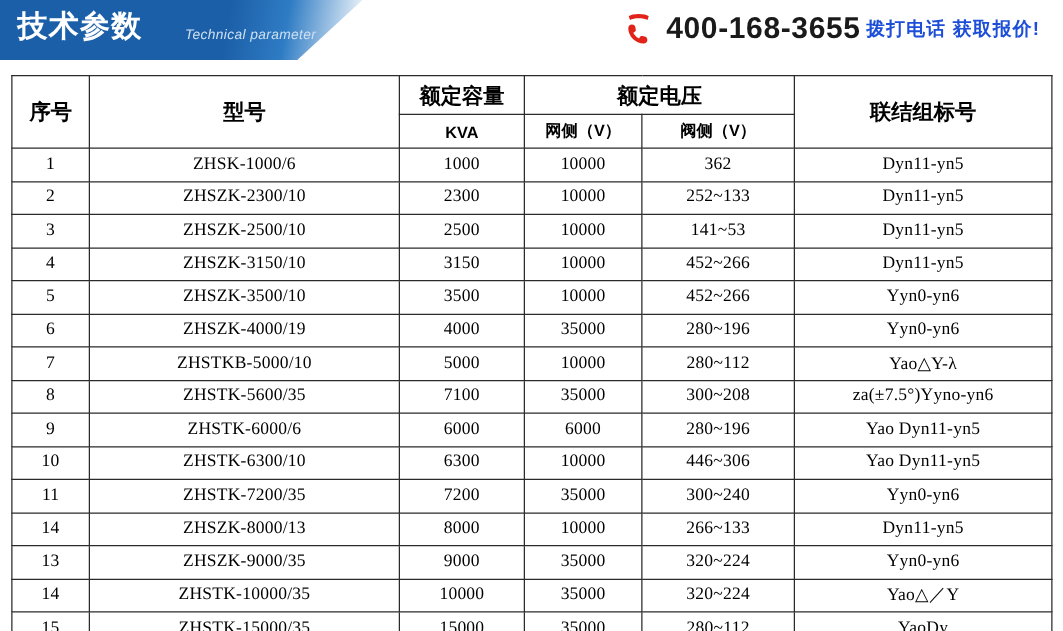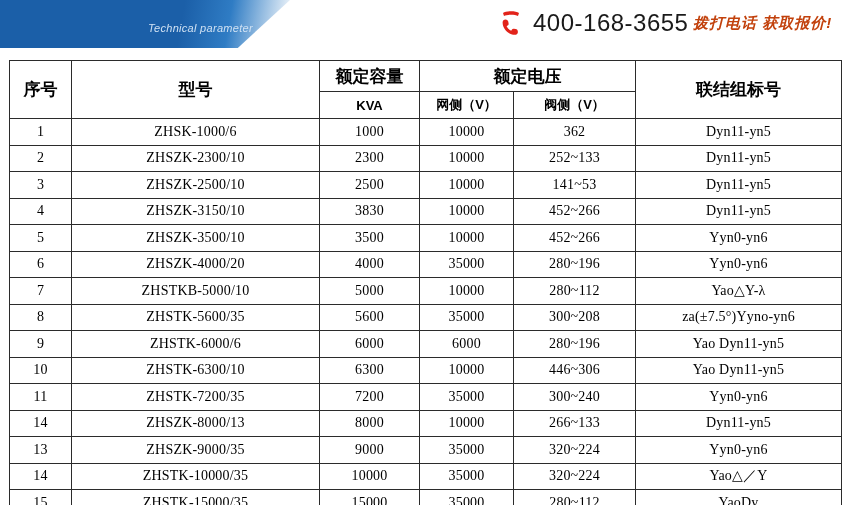--- a/index.html
+++ b/index.html
@@ -62,34 +62,33 @@
     top: 10px;
     width: 28px;
     height: 26px;
     color: #e2231a;
   }
   .phone-number {
     position: absolute;
     left: 533px;
     top: 9px;
     font-size: 24px;
-    font-weight: normal;
+    font-weight: bold;
     color: #1a1a1a;
     letter-spacing: 0.5px;
     font-family: "Liberation Sans", sans-serif;
   }
   .header-cta {
     position: absolute;
     left: 693px;
     top: 14px;
     font-size: 15px;
     font-weight: bold;
-    color: #c2410c;
+    color: #1d4ed8;
     letter-spacing: 1px;
-    font-style: italic;
   }
 
   
   .table-wrap {
     position: absolute;
     left: 9px;
     top: 60px;
     width: 832px;
   }
   table.spec {
@@ -138,20 +137,21 @@
   .cell-model { letter-spacing: 0.5px; }
   .cell-group { letter-spacing: 0.3px; }
 </style>
 </head>
 <body>
 
 <div class="page">
 
   <div class="header">
     <div class="header-band"></div>
+    <div class="header-title">技术参数</div>
     <div class="header-sub">Technical parameter</div>
 
     <div class="phone-icon">
       <svg width="28" height="26" viewBox="0 0 28 26" xmlns="http://www.w3.org/2000/svg">
         <path d="M6 3 C9 0.5 19 0.5 22 3 L21 6 C18 4.2 10 4.2 7 6 Z" fill="#e2231a"></path>
         <path d="M8.5 9.5 c1.6 0 2.6 1 2.8 2.3 l.3 1.6 c.2 1 -.2 1.7 -1 2.2 l-1 .6 c1 2 2.6 3.6 4.6 4.6 l.6 -1 c.5 -.8 1.2 -1.2 2.2 -1 l1.6 .3 c1.3 .2 2.3 1.2 2.3 2.8 0 1.6 -1.3 2.9 -3 2.9 C11.5 24.8 5.6 18.9 5.6 12.5 c0 -1.7 1.3 -3 2.9 -3 Z" fill="#e2231a"></path>
       </svg>
     </div>
 
     <div class="phone-number">400-168-3655</div>
@@ -203,53 +203,53 @@
             <td class="cell-no">3</td>
             <td class="cell-model">ZHSZK-2500/10</td>
             <td>2500</td>
             <td>10000</td>
             <td>141~53</td>
             <td class="cell-group">Dyn11-yn5</td>
           </tr>
           <tr>
             <td class="cell-no">4</td>
             <td class="cell-model">ZHSZK-3150/10</td>
-            <td>3830</td>
+            <td>3150</td>
             <td>10000</td>
             <td>452~266</td>
             <td class="cell-group">Dyn11-yn5</td>
           </tr>
           <tr>
             <td class="cell-no">5</td>
             <td class="cell-model">ZHSZK-3500/10</td>
             <td>3500</td>
             <td>10000</td>
             <td>452~266</td>
             <td class="cell-group">Yyn0-yn6</td>
           </tr>
           <tr>
             <td class="cell-no">6</td>
-            <td class="cell-model">ZHSZK-4000/20</td>
+            <td class="cell-model">ZHSZK-4000/19</td>
             <td>4000</td>
             <td>35000</td>
             <td>280~196</td>
             <td class="cell-group">Yyn0-yn6</td>
           </tr>
           <tr>
             <td class="cell-no">7</td>
             <td class="cell-model">ZHSTKB-5000/10</td>
             <td>5000</td>
             <td>10000</td>
             <td>280~112</td>
             <td class="cell-group">Yao△Y-λ</td>
           </tr>
           <tr>
             <td class="cell-no">8</td>
             <td class="cell-model">ZHSTK-5600/35</td>
-            <td>5600</td>
+            <td>7100</td>
             <td>35000</td>
             <td>300~208</td>
             <td class="cell-group">za(±7.5°)Yyno-yn6</td>
           </tr>
           <tr>
             <td class="cell-no">9</td>
             <td class="cell-model">ZHSTK-6000/6</td>
             <td>6000</td>
             <td>6000</td>
             <td>280~196</td>

